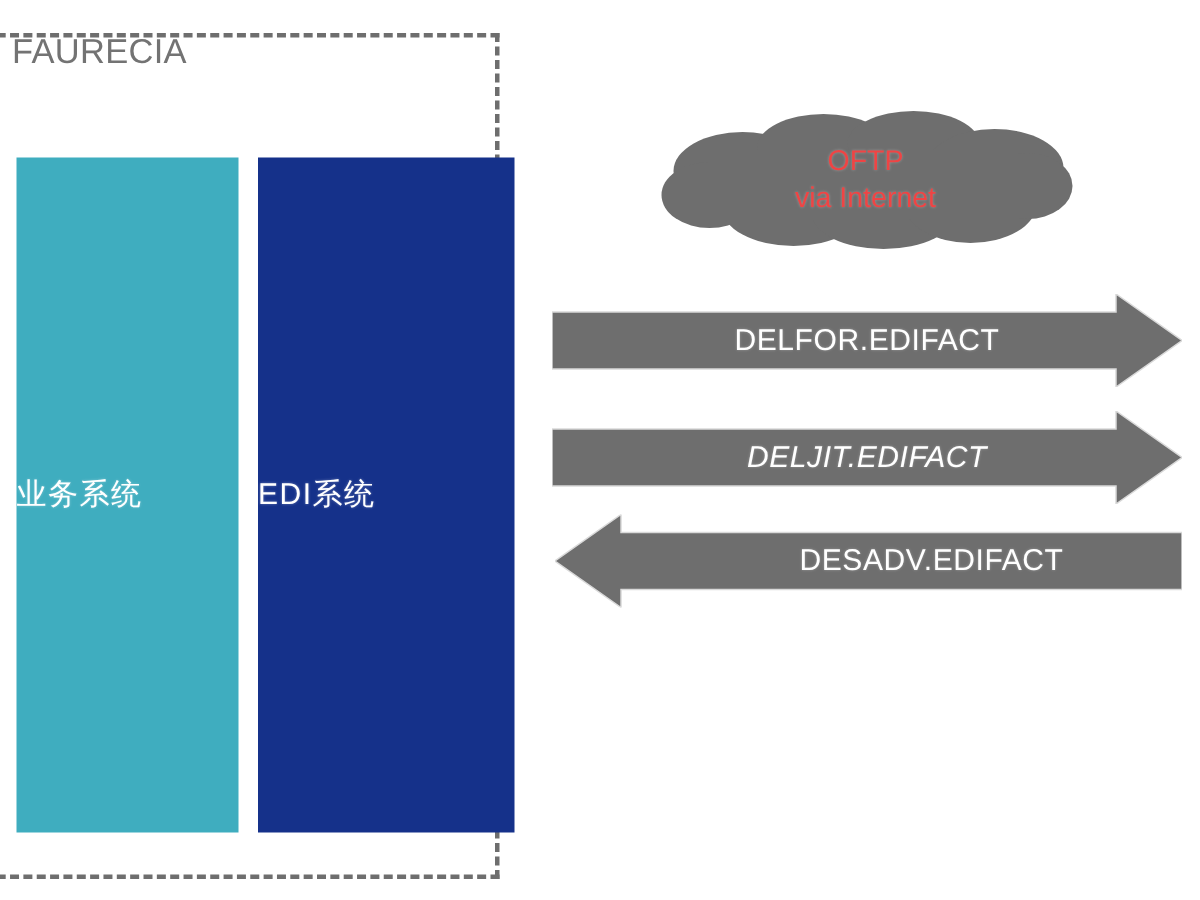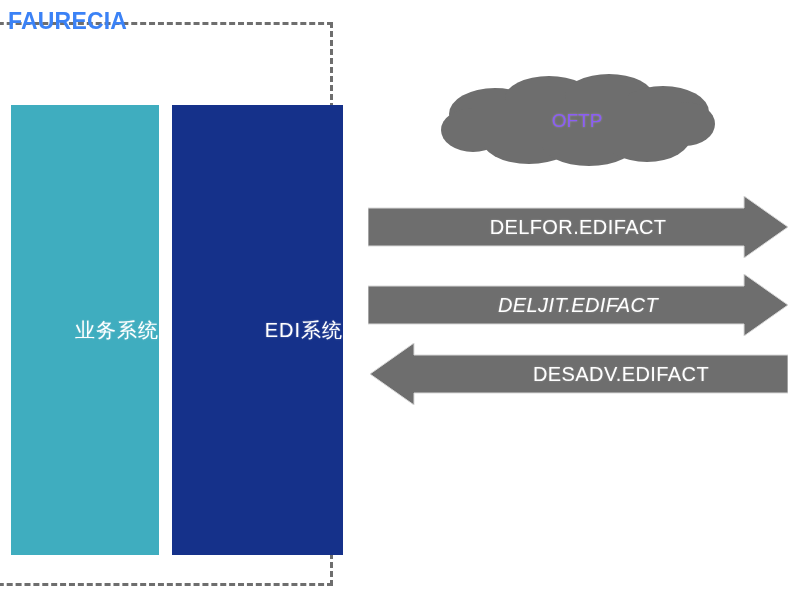--- a/index.html
+++ b/index.html
@@ -18,25 +18,25 @@
     position: relative;
     width: 800px;
     height: 600px;
     background: #ffffff;
   }
 
   
   .company-title {
     position: absolute;
     left: 8px;
-    top: 7px;
+    top: 20px;
     font-size: 23px;
-    font-weight: bold;
+    font-weight: normal;
     letter-spacing: 0.2px;
-    color: #3b82f6;
+    color: #737373;
     line-height: 28px;
     white-space: nowrap;
   }
 
   
   .dashed-boundary {
     position: absolute;
     left: -20px;
     top: 22px;
     width: 353px;
@@ -45,28 +45,27 @@
     box-sizing: border-box;
     background: transparent;
   }
 
   
   .system-box {
     position: absolute;
     box-sizing: border-box;
     display: flex;
     align-items: center;
-    justify-content: flex-end;
+    justify-content: flex-start;
     color: #ffffff;
     font-size: 20px;
     line-height: 26px;
     text-align: center;
     text-shadow: 0 0 2px rgba(255,255,255,0.35);
     letter-spacing: 1px;
-    padding-left: 16px;
   }
   .box-business {
     left: 11px;
     top: 105px;
     width: 148px;
     height: 450px;
     background: #3fadbf;
   }
   .box-edi {
     left: 172px;
@@ -92,21 +91,21 @@
   .cloud-label {
     position: absolute;
     left: 0;
     top: 0;
     width: 280px;
     height: 96px;
     display: flex;
     flex-direction: column;
     align-items: center;
     justify-content: center;
-    color: #8b5cf6;
+    color: #ef4444;
     font-size: 19px;
     line-height: 25px;
     text-align: center;
     pointer-events: none;
     text-shadow: 0 0 2px rgba(255,255,255,0.3);
   }
 
   
   .arrow {
     position: absolute;
@@ -162,20 +161,21 @@
         <ellipse cx="36" cy="58" rx="32" ry="22"></ellipse>
         <ellipse cx="92" cy="66" rx="48" ry="26"></ellipse>
         <ellipse cx="152" cy="70" rx="48" ry="24"></ellipse>
         <ellipse cx="210" cy="64" rx="44" ry="26"></ellipse>
         <ellipse cx="248" cy="52" rx="30" ry="22"></ellipse>
         <rect x="36" y="28" width="206" height="46"></rect>
       </g>
     </svg>
     <div class="cloud-label">
       <span>OFTP</span>
+      <span>via Internet</span>
     </div>
   </div>
 
   <div class="arrow arrow-1">
     <svg width="420" height="62" viewBox="0 0 420 62" xmlns="http://www.w3.org/2000/svg">
       <polygon points="0,12 376,12 376,0 420,31 376,62 376,50 0,50" fill="#6e6e6e" stroke="#d9d9d9" stroke-width="1"></polygon>
     </svg>
     <div class="arrow-label">DELFOR.EDIFACT</div>
   </div>
 

